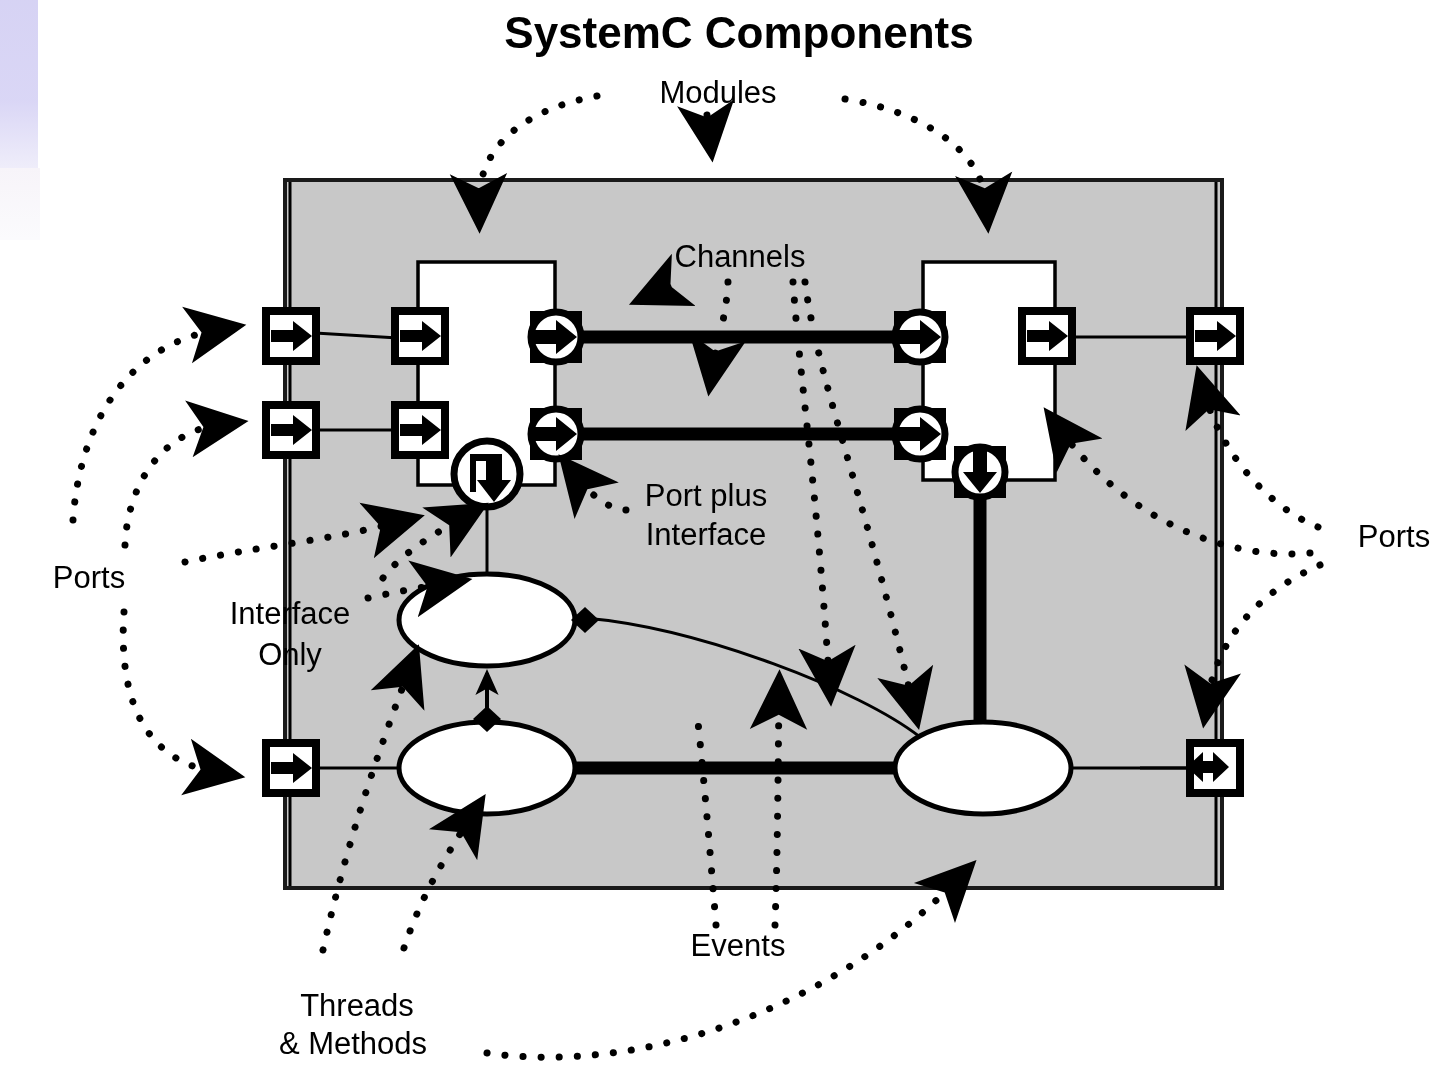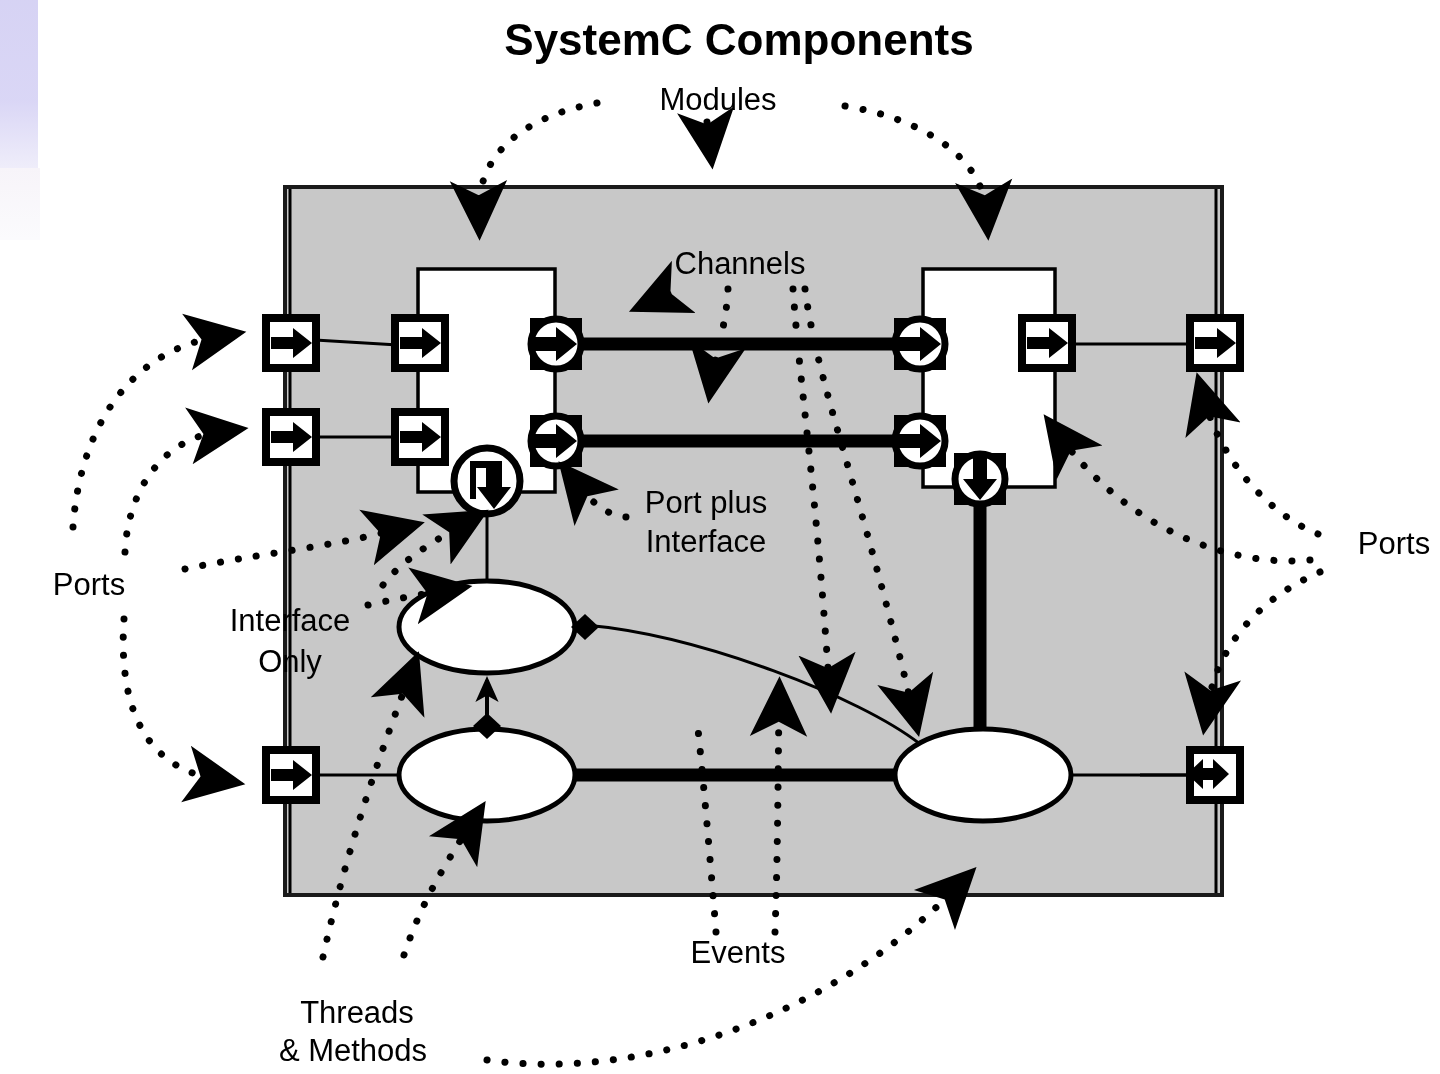--- a/index.html
+++ b/index.html
@@ -9,21 +9,21 @@
   }
   body {
     width: 1440px;
     height: 1074px;
     position: relative;
     overflow: hidden;
     font-family: "Liberation Sans", sans-serif;
   }
   #stage {
     position: absolute;
-    left: 0; top: 7px;
+    left: 0; top: 0;
     width: 1440px;
     height: 940px;
   }
   svg { display: block; }
   .lbl {
     font-family: "Liberation Sans", sans-serif;
     fill: #000000;
   }
   .title-text {
     font-family: "Liberation Sans", sans-serif;

